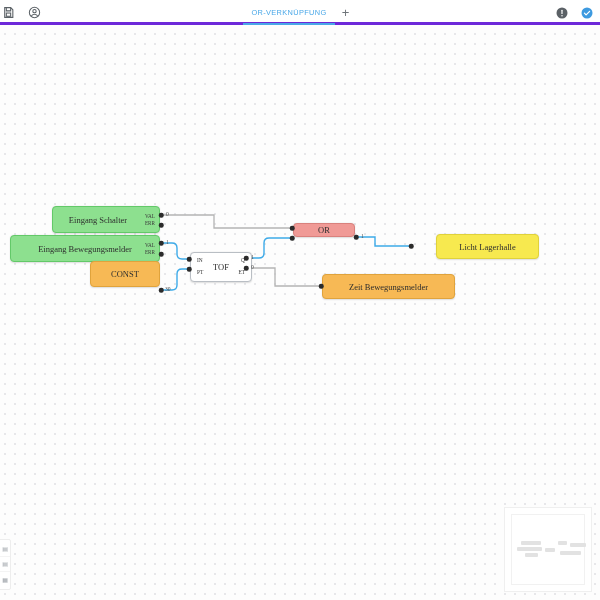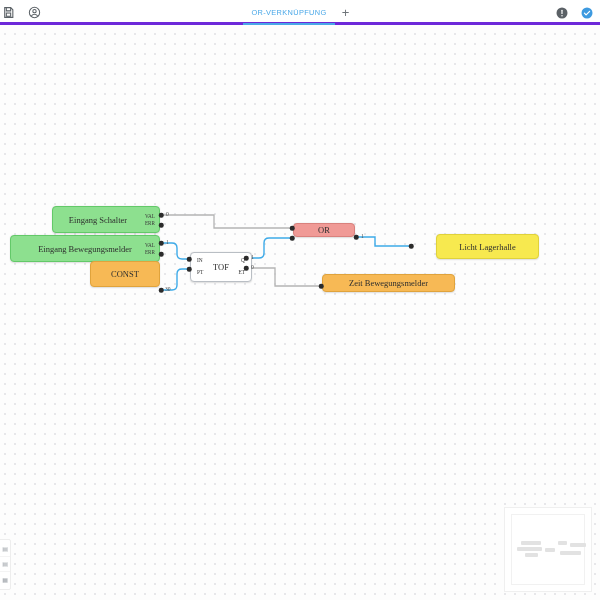--- a/index.html
+++ b/index.html
@@ -286,21 +286,21 @@
   <span class="port" style="left:292px; top:203px;"></span>
   <span class="port" style="left:292px; top:213px;"></span>
   <span class="port" style="left:356px; top:212px;"></span>
   <span class="pval" style="left:361px; top:214px;">1</span>
 
   <div class="block b-yellow" style="left:436px; top:209px; width:103px; height:25px;">
     <span class="block-label">Licht Lagerhalle</span>
   </div>
   <span class="port" style="left:411px; top:221px;"></span>
 
-  <div class="block b-orange" style="left:322px; top:249px; width:133px; height:18px;">
+  <div class="block b-orange" style="left:322px; top:249px; width:133px; height:25px;">
     <span class="block-label">Zeit Bewegungsmelder</span>
   </div>
   <span class="port" style="left:321px; top:261px;"></span>
 
   <div class="minimap">
     <div class="mm-inner">
       <span class="mm-shape" style="left:9px; top:26px; width:20px; height:4px;"></span>
       <span class="mm-shape" style="left:5px; top:32px; width:25px; height:4px;"></span>
       <span class="mm-shape" style="left:13px; top:38px; width:13px; height:4px;"></span>
       <span class="mm-shape" style="left:33px; top:33px; width:10px; height:4px;"></span>

